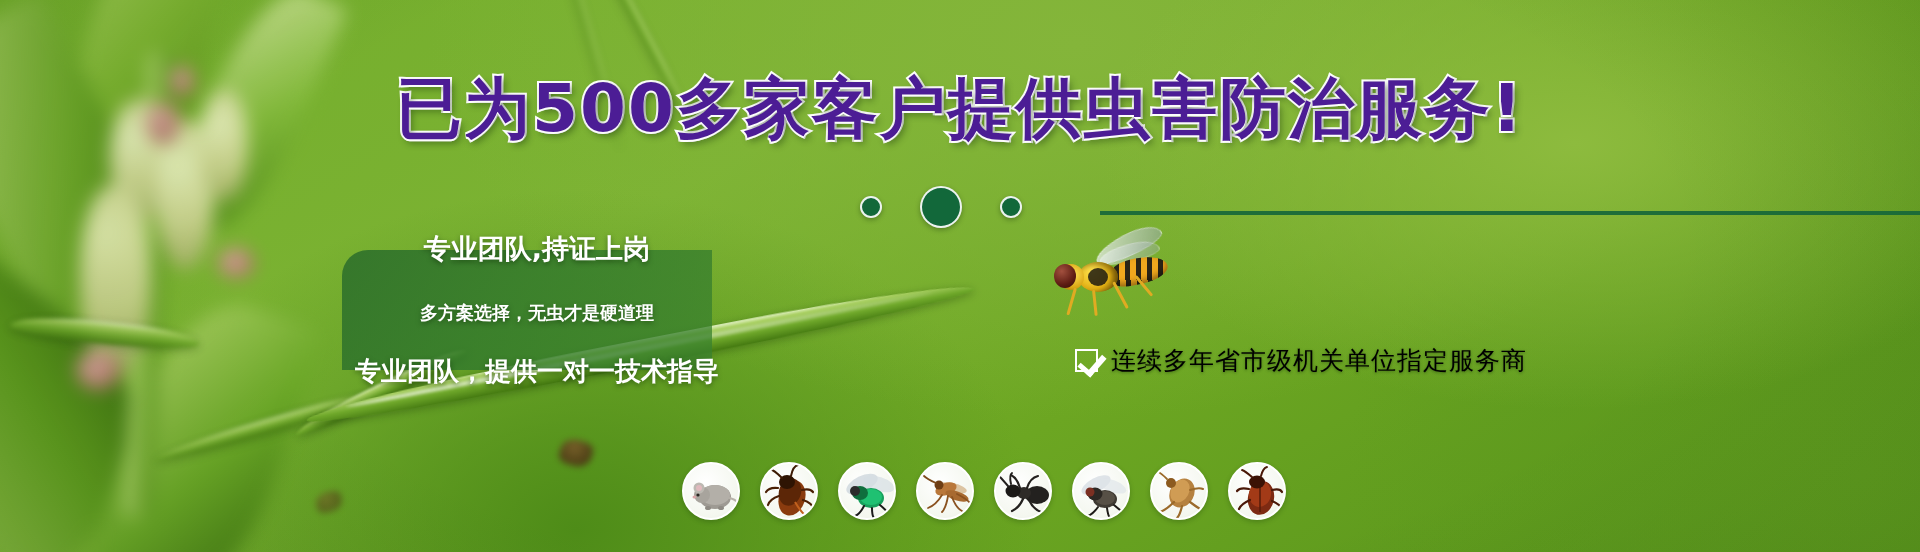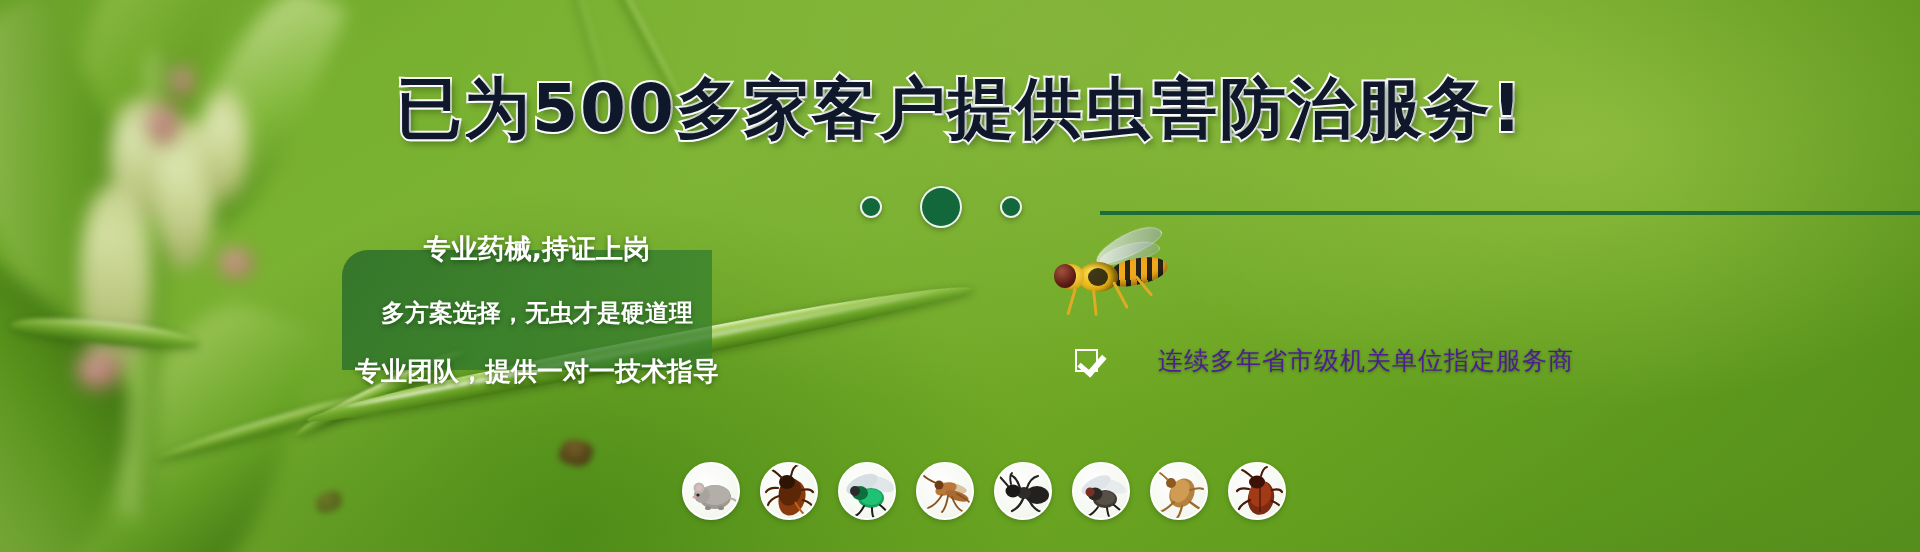--- a/index.html
+++ b/index.html
@@ -118,21 +118,21 @@
     transform: rotate(6deg); filter: blur(2px); opacity:.9;
   }
 
   
   .headline {
     position: absolute; left: 0; top: 76px; width: 1920px;
     text-align: center;
     font-size: 66px; line-height: 1.0;
     font-weight: bold;
     letter-spacing: 2px;
-    color: #0f172a;
+    color: #4c1d95;
     -webkit-text-stroke: 4px #ffffff;
     paint-order: stroke fill;
     text-shadow:
        0 2px 0 rgba(255,255,255,.95),
        3px 4px 7px rgba(18,46,8,.45);
     white-space: nowrap;
     font-family: "DejaVu Sans", "Liberation Sans", sans-serif;
   }
 
   
@@ -164,21 +164,21 @@
   .panel-inner {
     position: absolute; left: -1px; top: -36px; width: 392px;
     text-align: center;
   }
   .panel-line {
     color: #ffffff; font-weight: bold; white-space: nowrap;
     text-shadow: 0 2px 5px rgba(10,40,4,.5);
     font-family: "DejaVu Sans", "Liberation Sans", sans-serif;
   }
   .panel-line.pl1 { font-size: 27px; line-height: 70px; letter-spacing: 0px; }
-  .panel-line.pl2 { font-size: 24px; line-height: 58px; letter-spacing: 0px; }
+  .panel-line.pl2 { font-size: 18px; line-height: 58px; letter-spacing: 0px; }
   .panel-line.pl3 { font-size: 26px; line-height: 58px; letter-spacing: 0px; }
 
   
   .fly { position: absolute; left: 1040px; top: 248px; width: 130px; height: 70px; }
   .fly .wing {
     position: absolute; border-radius: 60% 40% 50% 50% / 70% 60% 40% 30%;
     background: linear-gradient(120deg, rgba(245,248,250,.72), rgba(150,165,175,.52));
     border: 1px solid rgba(255,255,255,.35);
     filter: blur(.5px);
   }
@@ -235,25 +235,24 @@
   }
   .check-box::after {
     content: "";
     position: absolute; left: 3px; top: 0px;
     width: 11px; height: 20px;
     border-right: 6px solid #ffffff;
     border-bottom: 5px solid #ffffff;
     transform: rotate(41deg) translate(2px,-3px);
   }
   .check-text {
-    color: #4c1d95; font-size: 25px; letter-spacing: 1px;
+    color: #000000; font-size: 25px; letter-spacing: 1px;
     white-space: nowrap;
     text-shadow: 0 1px 3px rgba(10,40,4,.45);
     font-family: "DejaVu Sans", "Liberation Sans", sans-serif;
-    margin-left: 47px;
   }
 
   
   .pests {
     position: absolute; left: 682px; top: 462px;
     display: flex; gap: 20px;
   }
   .pest {
     position: relative;
     width: 58px; height: 58px; border-radius: 50%;
@@ -325,21 +324,21 @@
     <span class="head"></span>
     <span class="eye"></span>
     <span class="leg g1"></span>
     <span class="leg g2"></span>
     <span class="leg g3"></span>
     <span class="leg g4"></span>
   </div>
 
   <div class="panel">
     <div class="panel-inner">
-      <div class="panel-line pl1">专业药械,持证上岗</div>
+      <div class="panel-line pl1">专业团队,持证上岗</div>
       <div class="panel-line pl2">多方案选择，无虫才是硬道理</div>
       <div class="panel-line pl3">专业团队，提供一对一技术指导</div>
     </div>
   </div>
 
   <div class="checklist">
     <div class="check-row">
       <span class="check-box"></span>
       <span class="check-text">连续多年省市级机关单位指定服务商</span>
     </div>

